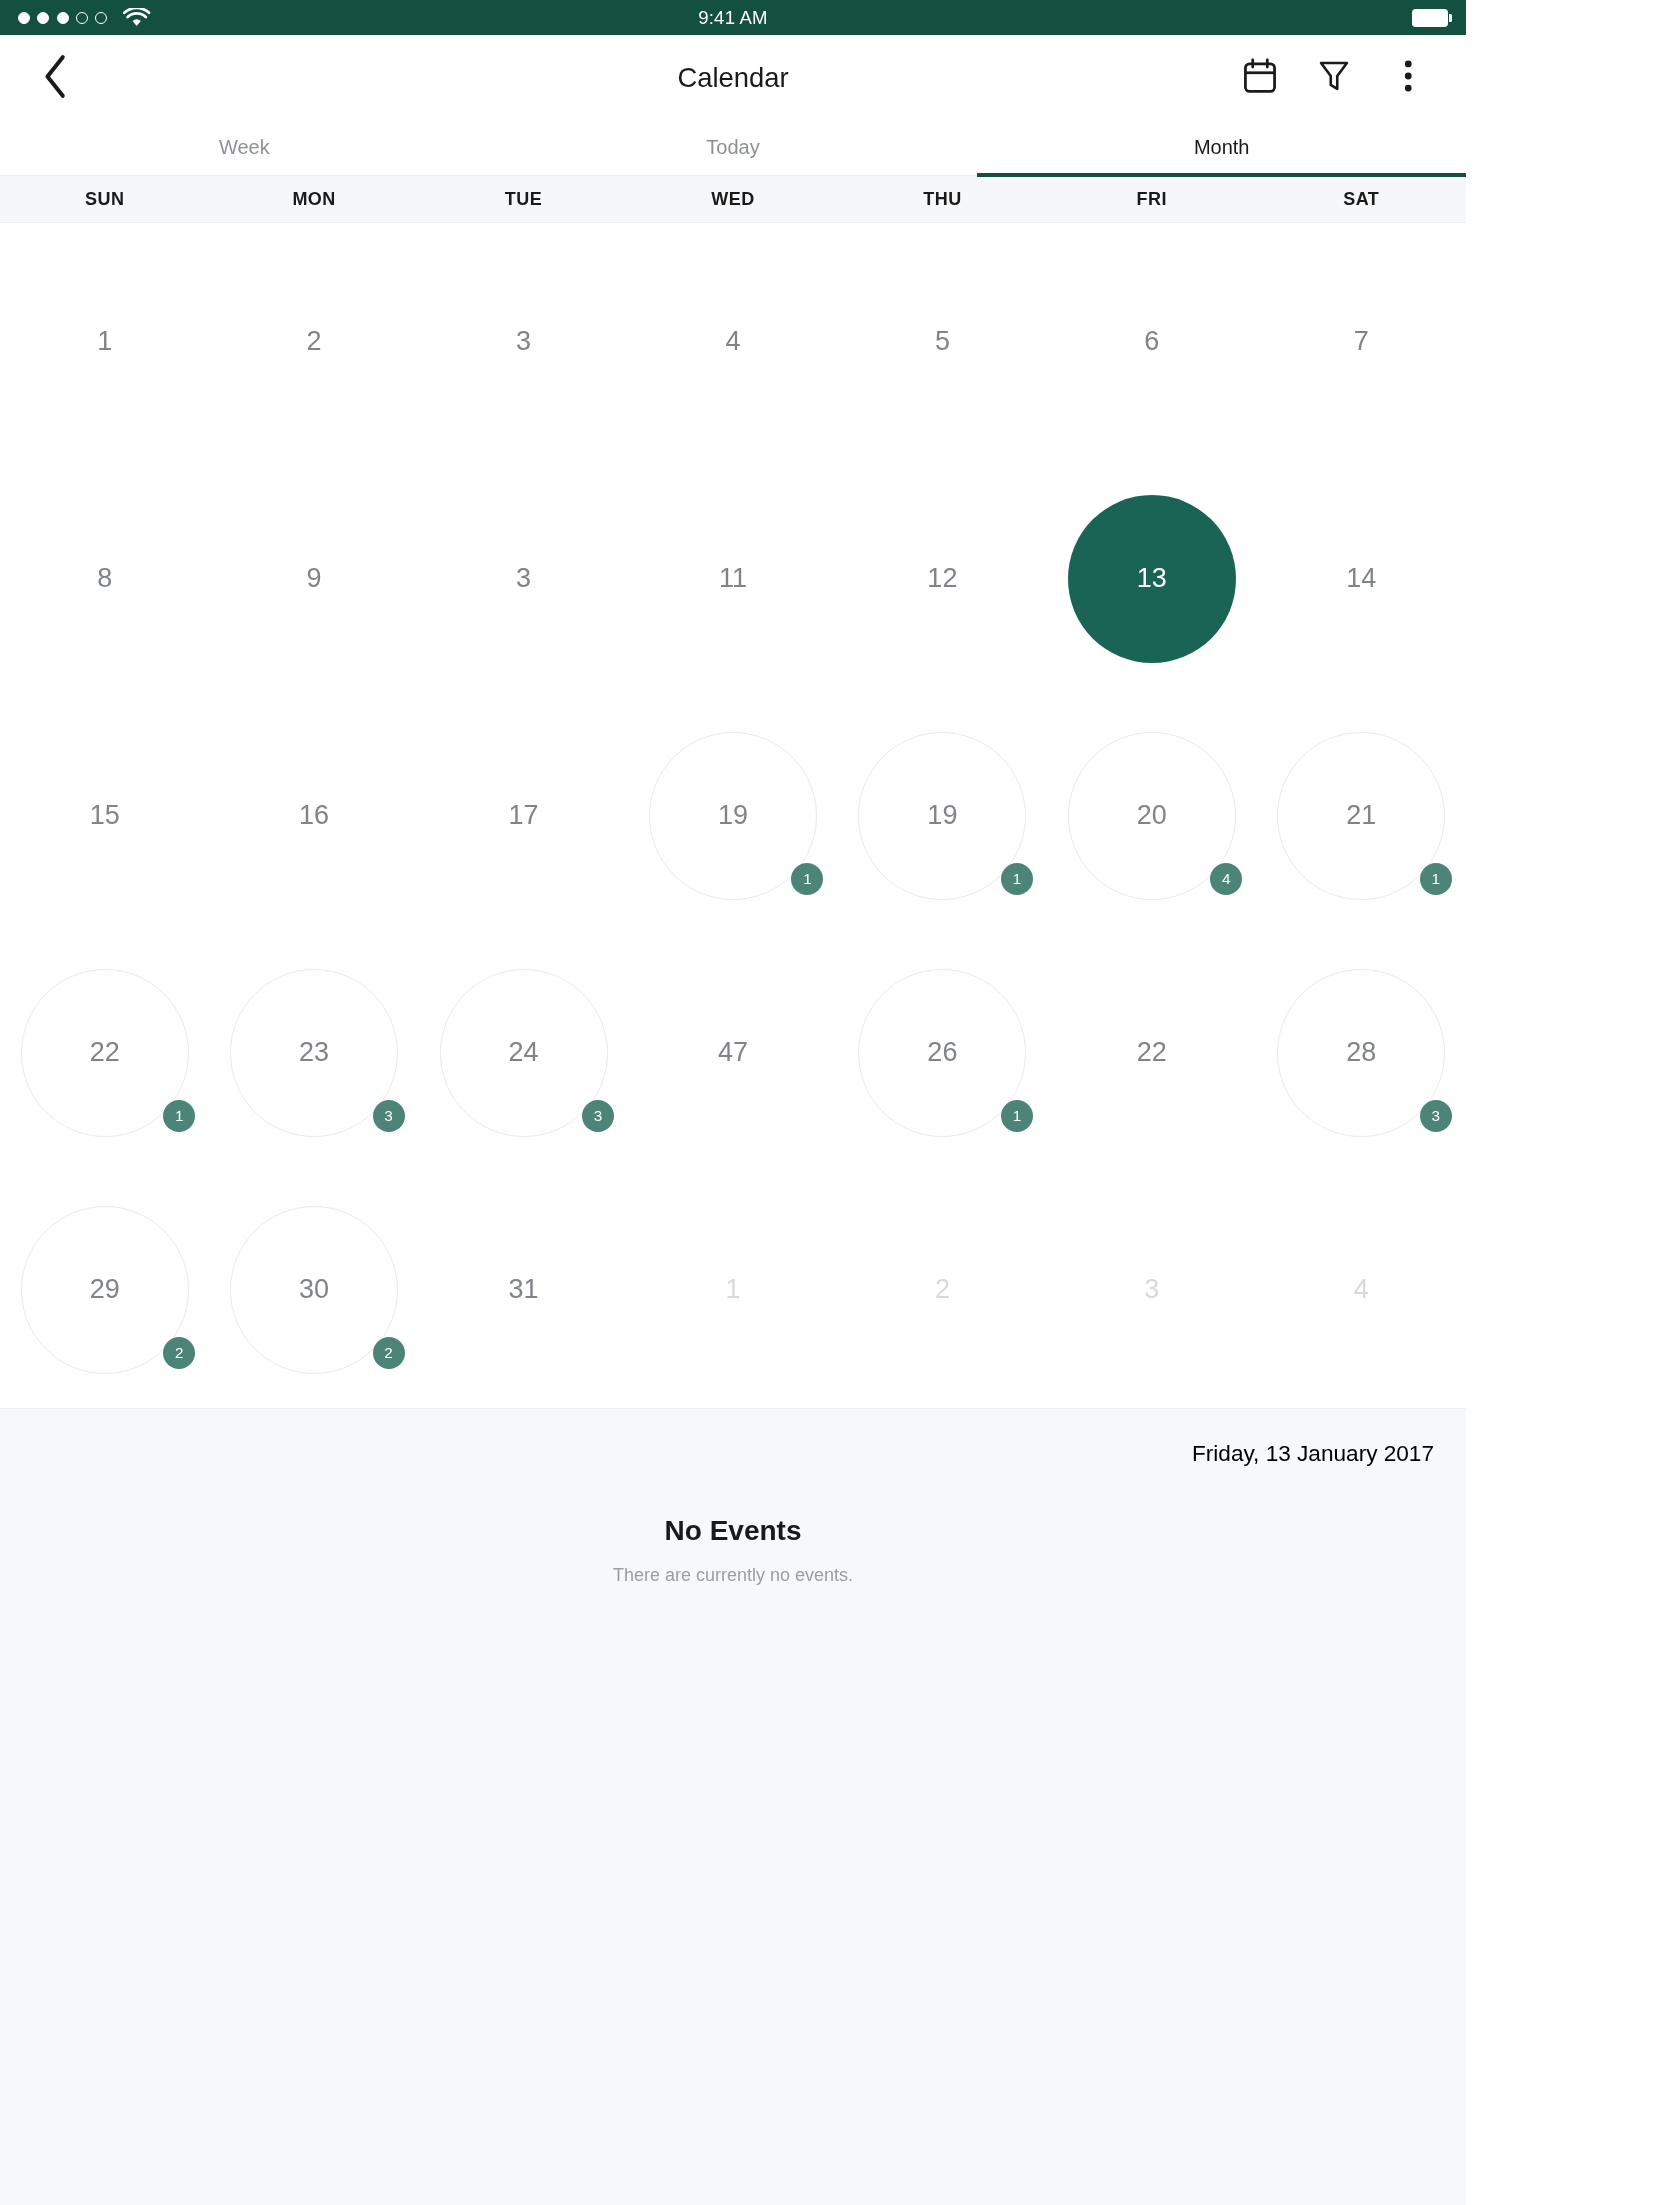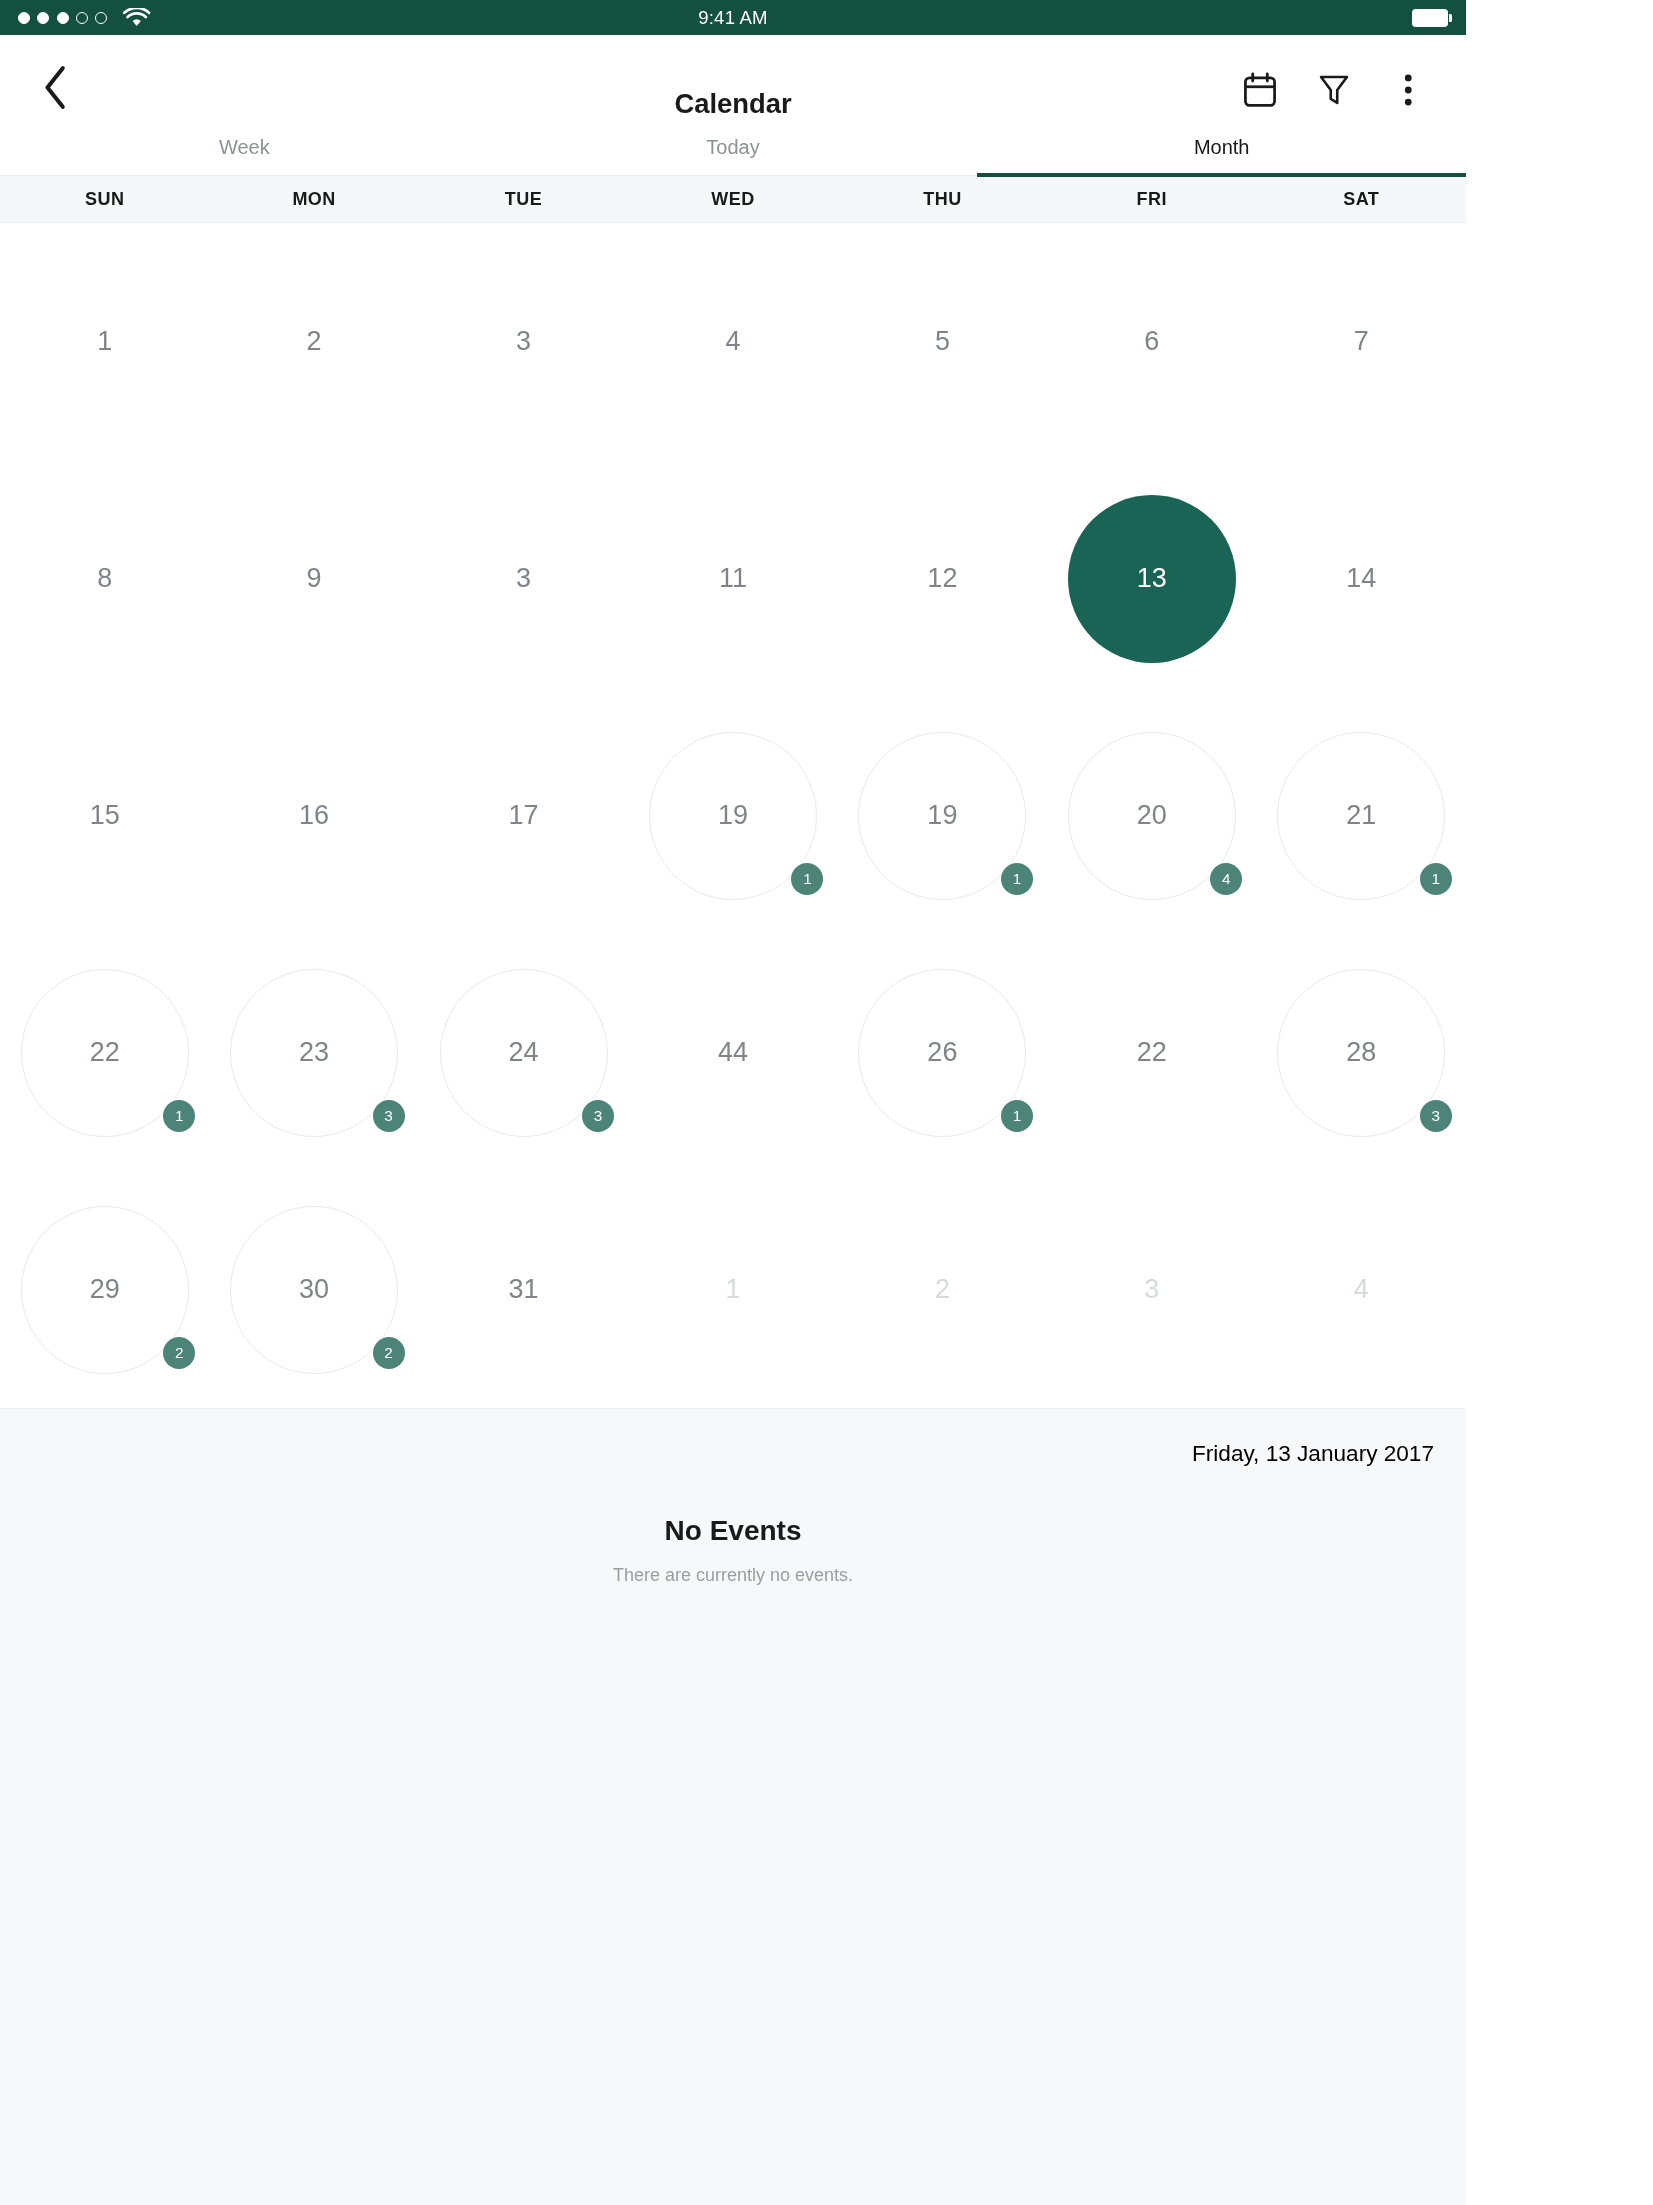--- a/index.html
+++ b/index.html
@@ -76,24 +76,23 @@
     height: 7.3px;
     background: #ffffff;
     border-radius: 0 1.6px 1.6px 0;
   }
 
   
   .nav-bar {
     height: 85px;
     background: #ffffff;
     display: flex;
-    align-items: flex-end;
+    align-items: center;
     position: relative;
     padding: 0 29px 0 24px;
-    font-weight: bold;
   }
   .back-btn {
     width: 63px;
     height: 63px;
     display: flex;
     align-items: center;
     justify-content: center;
     cursor: pointer;
   }
   .nav-title {
@@ -506,21 +505,21 @@
           </div>
           <div class="cal-cell">
             <div class="day-wrap has-events">
               <div class="day-circle"></div>
               <div class="day-num">24</div>
               <div class="badge">3</div>
             </div>
           </div>
           <div class="cal-cell">
             <div class="day-wrap">
-              <div class="day-num">44</div>
+              <div class="day-num">47</div>
             </div>
           </div>
           <div class="cal-cell">
             <div class="day-wrap has-events">
               <div class="day-circle"></div>
               <div class="day-num">26</div>
               <div class="badge">1</div>
             </div>
           </div>
           <div class="cal-cell">

